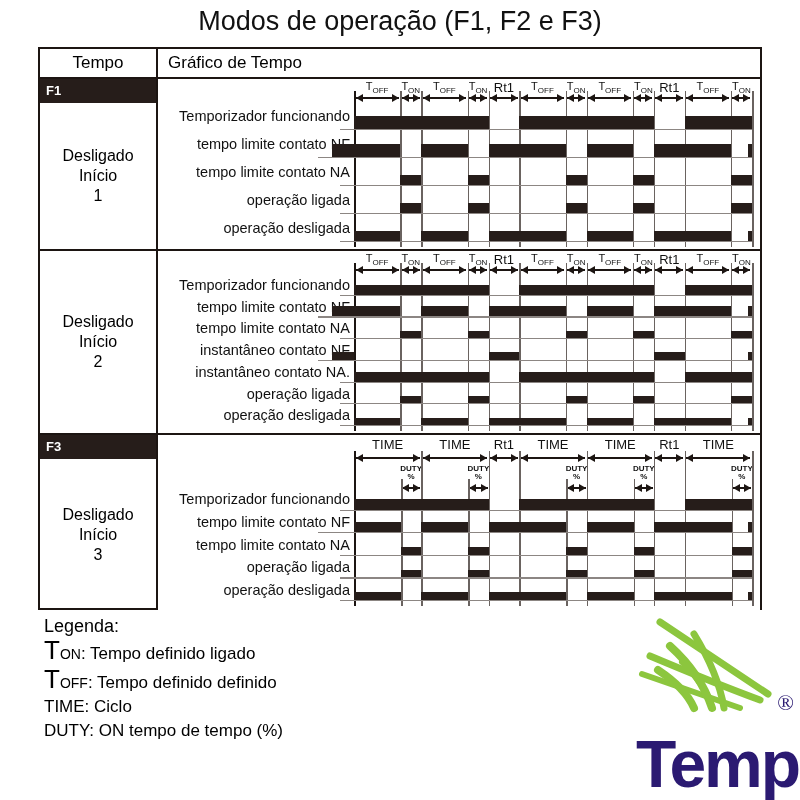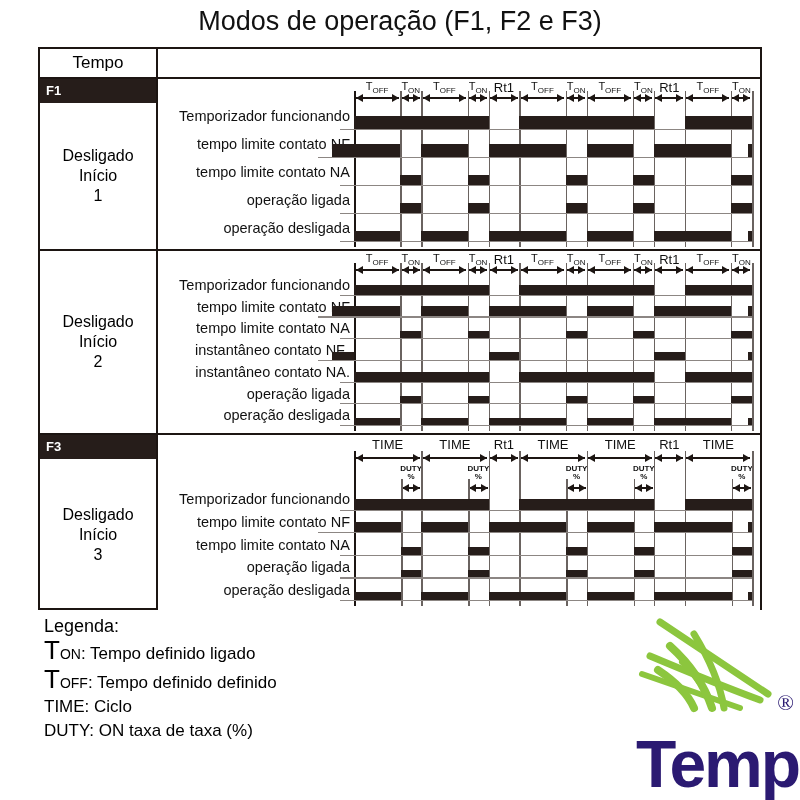--- a/index.html
+++ b/index.html
@@ -114,20 +114,21 @@
 </head>
 <body>
 
 <div id="page">
 
   <div class="title">Modos de operação (F1, F2 e F3)</div>
 
   <div class="tbl">
     <div class="row-head">
       <div class="hc-mode">Tempo</div>
+      <div class="hc-graf">Gráfico de Tempo</div>
     </div>
     <div id="mode-blocks">
         <div class="mode-block" style="height: 172px;">
           <div class="mode-col">
        <div class="mode-tag">F1</div>
        <div class="mode-desc">
          <div>Desligado</div>
          <div>Início</div>
          <div>1</div>
        </div>
@@ -387,21 +388,21 @@
               <div class="pulse" style="left:526.7323943661971px;top:55.44px;width:46.246478873239425px;height:9.98857142857143px;"></div>
               <div class="pulse" style="left:174px;top:55.44px;width:22px;height:9.98857142857143px;"></div>
               <div class="pulse" style="left:589.9999999999999px;top:55.44px;width:4px;height:9.98857142857143px;"></div>
               <div class="rowlabel" style="left:0px;width:192px;top:69.37142857142858px;">tempo limite contato NA</div>
               <div class="baseline" style="left:182px;top:87.14285714285714px;width:411.9999999999999px;"></div>
               <div class="pulse" style="left:242.24647887323943px;top:79.75999999999999px;width:21.02112676056339px;height:7.3828571428571435px;"></div>
               <div class="pulse" style="left:309.51408450704224px;top:79.75999999999999px;width:21.02112676056339px;height:7.3828571428571435px;"></div>
               <div class="pulse" style="left:407.612676056338px;top:79.75999999999999px;width:21.02112676056339px;height:7.3828571428571435px;"></div>
               <div class="pulse" style="left:474.8802816901408px;top:79.75999999999999px;width:21.02112676056339px;height:7.3828571428571435px;"></div>
               <div class="pulse" style="left:572.9788732394366px;top:79.75999999999999px;width:21.021126760563334px;height:7.3828571428571435px;"></div>
-              <div class="rowlabel" style="left:16px;width:192px;top:91.08571428571429px;text-align:center;">instantâneo contato NF</div>
+              <div class="rowlabel" style="left:0px;width:192px;top:91.08571428571429px;">instantâneo contato NF</div>
               <div class="baseline" style="left:160px;top:108.85714285714286px;width:433.9999999999999px;"></div>
               <div class="pulse" style="left:330.53521126760563px;top:101.47428571428571px;width:30.83098591549293px;height:7.3828571428571435px;"></div>
               <div class="pulse" style="left:495.9014084507042px;top:101.47428571428571px;width:30.83098591549293px;height:7.3828571428571435px;"></div>
               <div class="pulse" style="left:174px;top:101.47428571428571px;width:22px;height:7.3828571428571435px;"></div>
               <div class="pulse" style="left:589.9999999999999px;top:101.47428571428571px;width:4px;height:7.3828571428571435px;"></div>
               <div class="rowlabel" style="left:0px;width:192px;top:112.80000000000001px;">instantâneo contato NA.</div>
               <div class="baseline" style="left:182px;top:130.57142857142858px;width:411.9999999999999px;"></div>
               <div class="pulse" style="left:196px;top:120.58285714285715px;width:46.246478873239425px;height:9.98857142857143px;"></div>
               <div class="pulse" style="left:242.24647887323943px;top:120.58285714285715px;width:21.02112676056339px;height:9.98857142857143px;"></div>
               <div class="pulse" style="left:263.2676056338028px;top:120.58285714285715px;width:46.246478873239425px;height:9.98857142857143px;"></div>
@@ -600,21 +601,21 @@
         </div>
         <div class="lg-item">
           <span class="bigT">T</span>
           <span class="subsm">OFF</span>
           <span>: Tempo definido definido</span>
         </div>
         <div class="lg-item">
           <span>TIME: Ciclo</span>
         </div>
         <div class="lg-item">
-          <span>DUTY: ON taxa de taxa (%)</span>
+          <span>DUTY: ON tempo de tempo (%)</span>
         </div>
       </div>
   </div>
 
   <div class="logo">
     <svg width="160" height="120" viewBox="0 0 160 120">
       <g fill="none" stroke="#8cc63e" stroke-linecap="round">
         <path d="M24 10 C60 34, 96 58, 132 82" stroke-width="7"></path>
         <path d="M14 44 C52 60, 86 74, 124 88" stroke-width="7"></path>
         <path d="M6 62 C40 74, 70 84, 104 96" stroke-width="6"></path>

